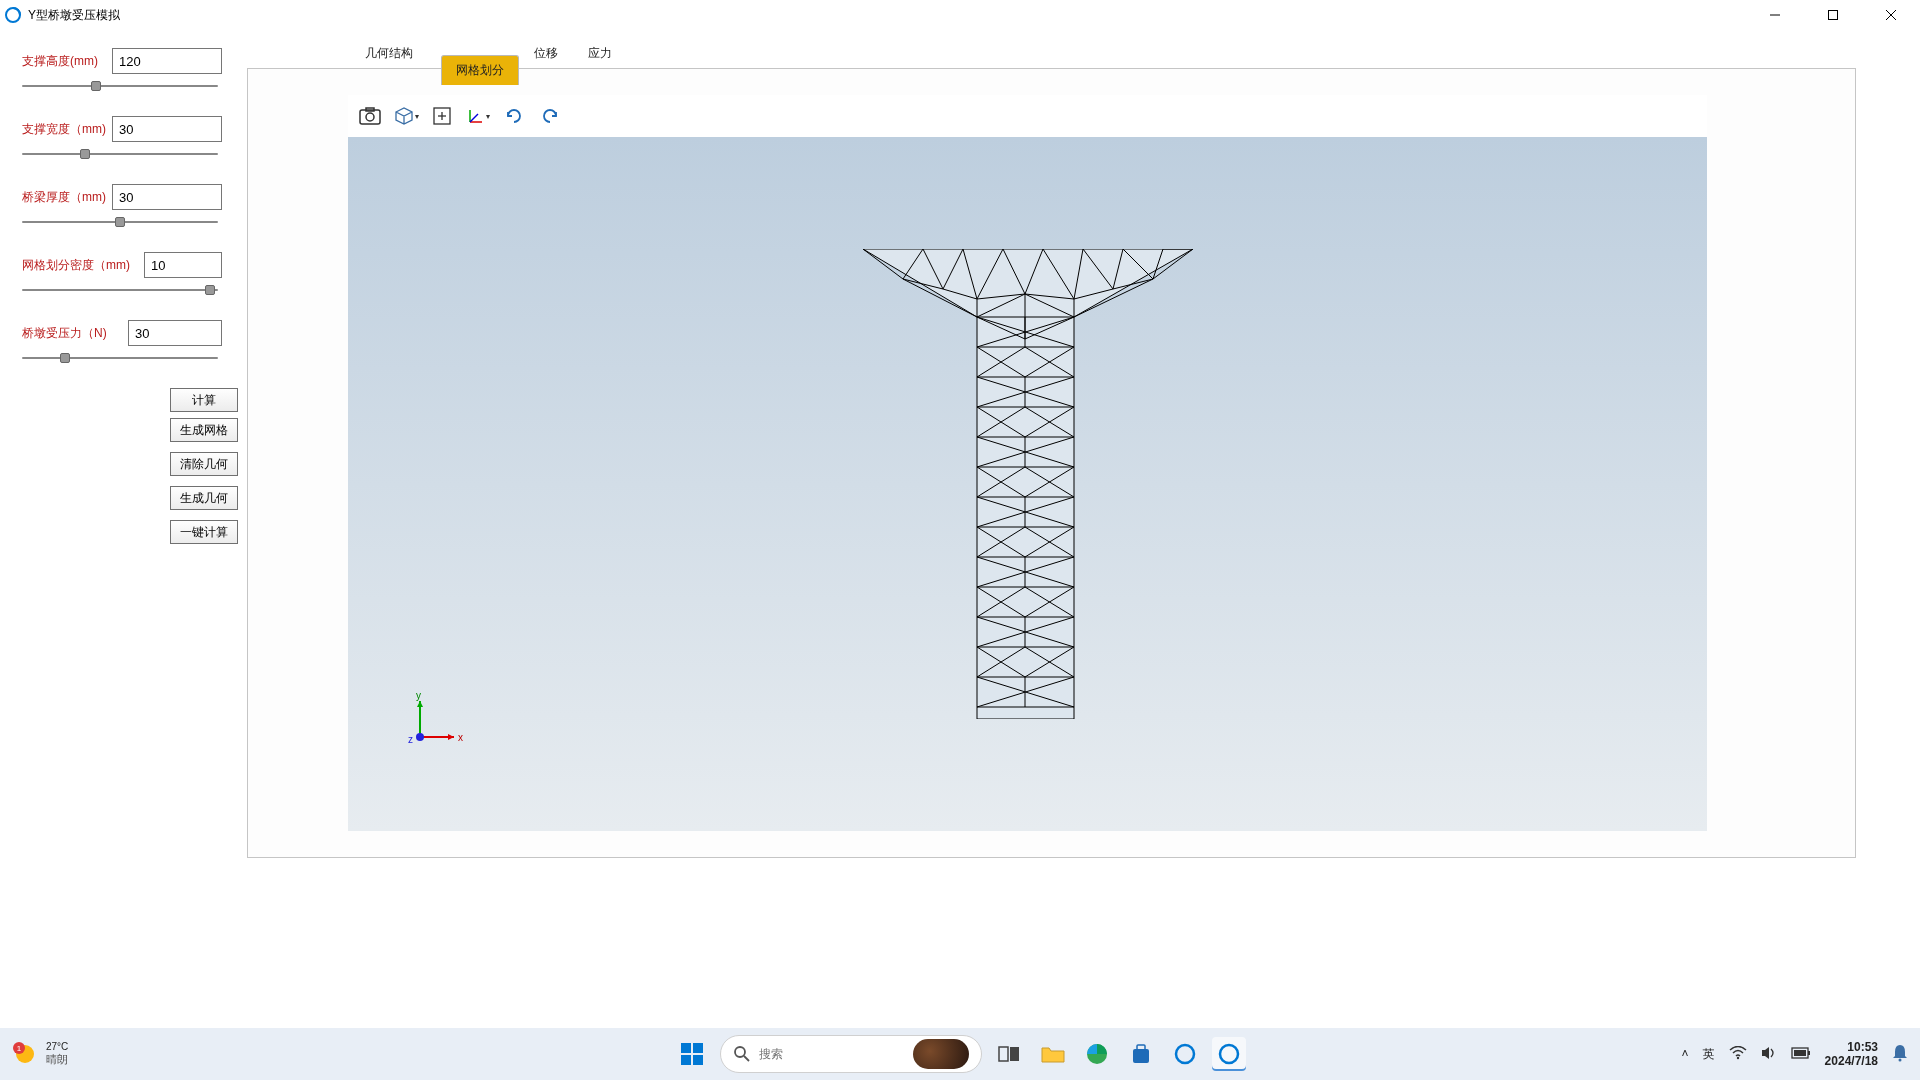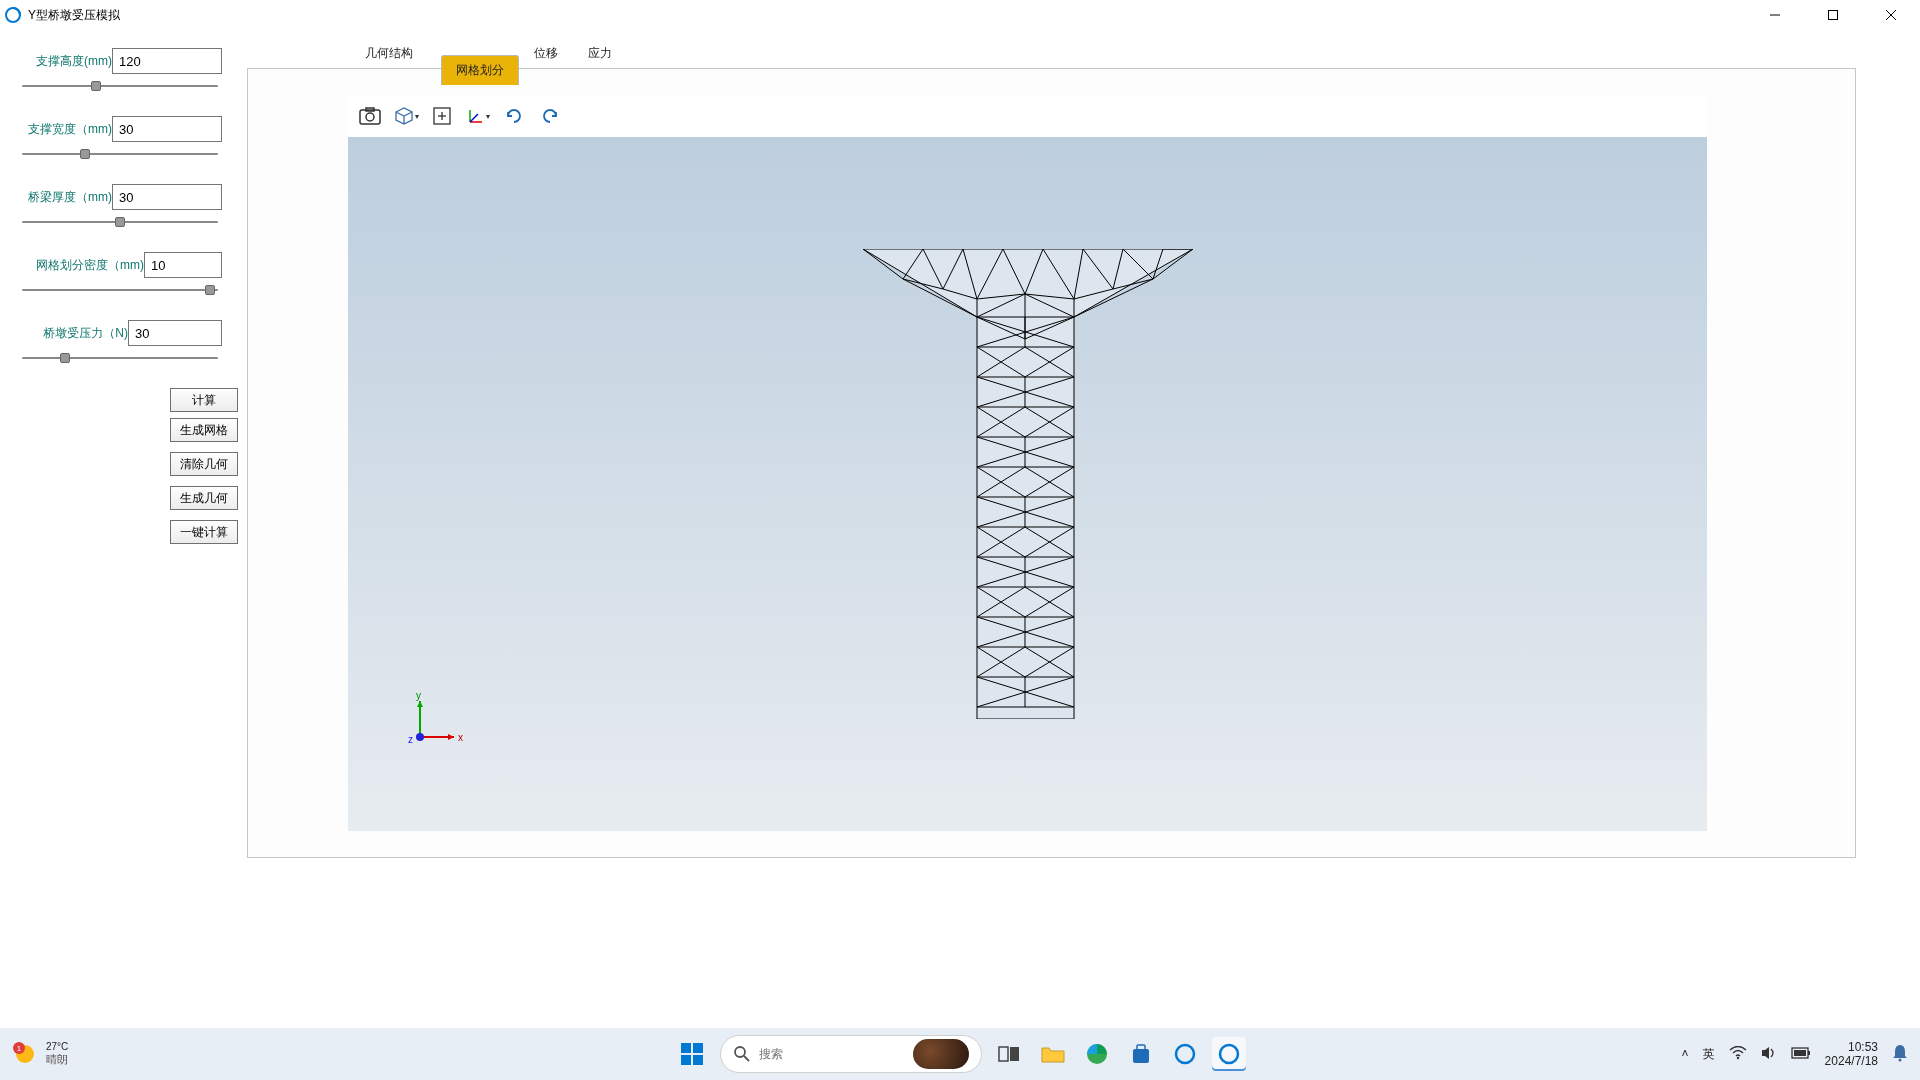--- a/index.html
+++ b/index.html
@@ -11,21 +11,21 @@
 .titlebar .title { font-size: 12px; color: #000; }
 .win-controls { margin-left: auto; display: flex; }
 .win-btn { width: 58px; height: 30px; display: flex; align-items: center; justify-content: center; }
 .win-btn svg { stroke: #000; }
 
 
 .content { display: flex; height: 1000px; padding-top: 10px; }
 .sidebar { width: 250px; padding: 8px 20px 0 22px; }
 .param-row { margin-bottom: 24px; }
 .param-top { display: flex; align-items: center; }
-.param-label { font-size: 12px; color: #0f766e; width: 90px; white-space: nowrap; text-align: right; }
+.param-label { font-size: 12px; color: #b91c1c; width: 90px; white-space: nowrap; }
 .param-input { width: 110px; height: 26px; border: 1px solid #767676; font-size: 13px; padding: 0 6px; }
 .slider { width: 196px; height: 12px; margin-top: 6px; position: relative; }
 .slider-track { position: absolute; top: 5px; left: 0; right: 0; height: 2px; background: #888; border-radius: 1px; }
 .slider-thumb { position: absolute; top: 1px; width: 10px; height: 10px; background: #999; border: 1px solid #666; border-radius: 2px; transform: translateX(-50%); }
 
 .action-buttons { margin-top: 6px; padding-left: 148px; }
 .action-btn { display: block; width: 68px; height: 24px; margin-bottom: 6px; font-size: 12px; background: linear-gradient(#fefefe,#ececec); border: 1px solid #707070; text-align: center; line-height: 22px; cursor: pointer; }
 .action-btn.gap { margin-bottom: 10px; }
 
 
@@ -46,21 +46,21 @@
 .weather { display: flex; align-items: center; gap: 8px; font-size: 12px; color: #222; }
 .weather .icon { width: 26px; height: 26px; }
 .taskbar-center { position: absolute; left: 50%; transform: translateX(-50%); display: flex; align-items: center; gap: 10px; }
 .start-btn { width: 36px; height: 36px; display:flex; align-items:center; justify-content:center;}
 .searchbox { width: 262px; height: 38px; background: #fff; border: 1px solid #d0d0d0; border-radius: 20px; display: flex; align-items: center; padding: 0 12px; gap: 8px; }
 .searchbox input { border: none; outline: none; font-size: 12px; color: #555; width: 120px; background: transparent; }
 .search-art { margin-left: auto; width: 56px; height: 30px; border-radius: 15px; background: radial-gradient(circle at 30% 40%, #7a4a2a, #2a1810); }
 .task-icon { width: 34px; height: 34px; display:flex; align-items:center; justify-content:center; border-radius:4px;}
 .task-icon.active { background: rgba(255,255,255,0.6); box-shadow: inset 0 -2px 0 #4a90d9; }
 .tray { margin-left: auto; display: flex; align-items: center; gap: 14px; font-size: 12px; color: #222; }
-.tray .clock { text-align: right; line-height: 1.2; }
+.tray .clock { text-align: right; line-height: 1.2; font-weight: bold; }
 </style>
 </head>
 <body>
 
 <div class="titlebar">
   <span class="app-icon">
     <svg width="16" height="16" viewBox="0 0 16 16">
         <circle cx="8" cy="8" r="7" fill="none" stroke="#0078D4" stroke-width="2"></circle>
         <path d="M8 1 A7 7 0 0 1 15 8" stroke="#0078D4" stroke-width="2" fill="none"></path>
       </svg>

